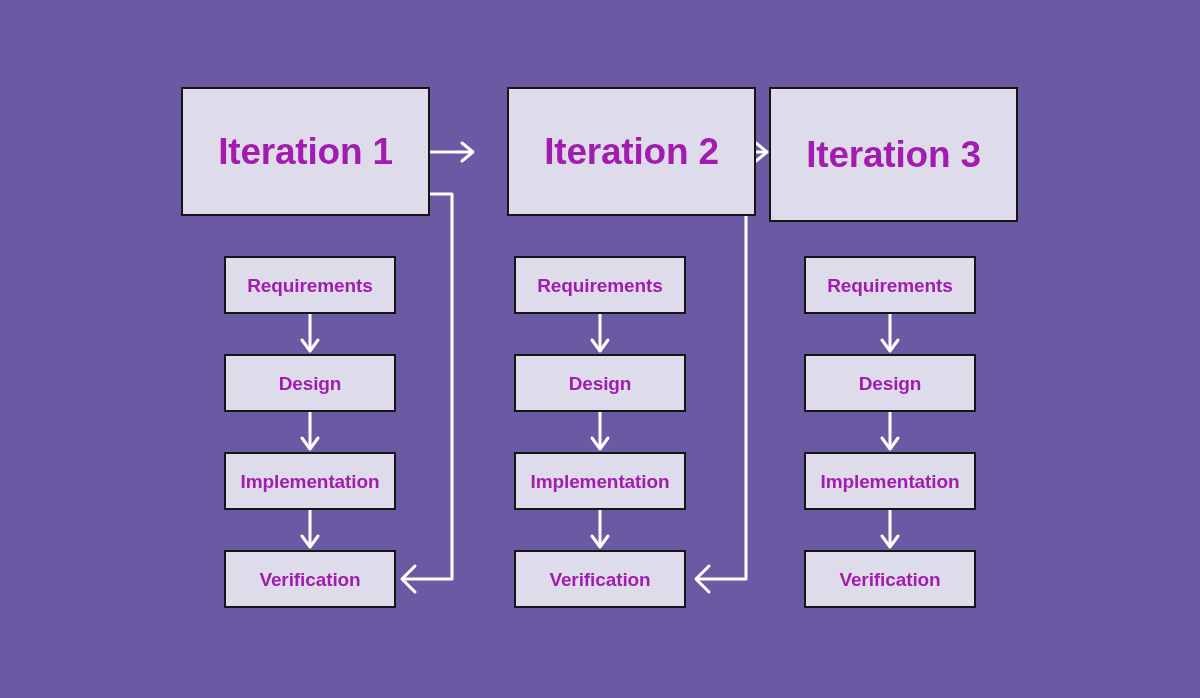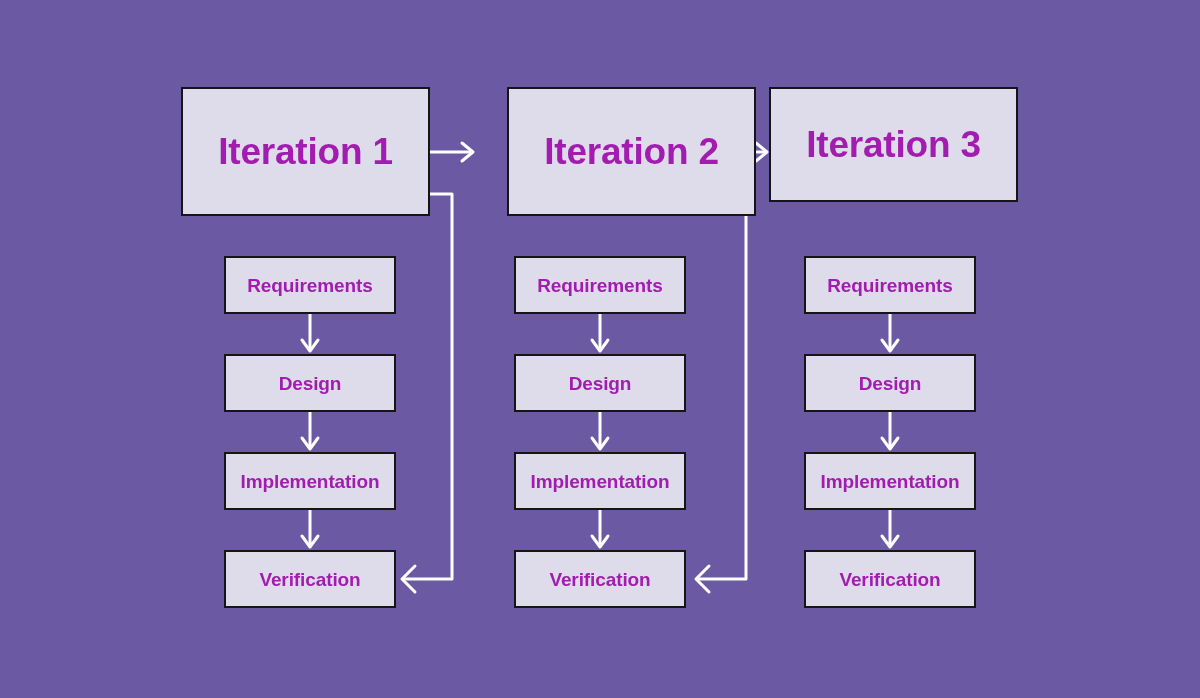--- a/index.html
+++ b/index.html
@@ -127,21 +127,21 @@
   </svg>
 
   <div class="node iteration-node" style="left:181px; top:87px; width:249px; height:129px;">
     <span class="node-label">Iteration 1</span>
   </div>
 
   <div class="node iteration-node" style="left:475px; top:87px; width:249px; height:129px;margin-left:32px;">
     <span class="node-label">Iteration 2</span>
   </div>
 
-  <div class="node iteration-node" style="left:769px; top:87px; width:249px; height:115px;">
+  <div class="node iteration-node" style="left:769px; top:87px; width:249px; height:135px;">
     <span class="node-label">Iteration 3</span>
   </div>
 
   <div class="node phase-node" style="left:224px; top:256px; width:172px; height:58px;">
     <span class="node-label">Requirements</span>
   </div>
   <div class="node phase-node" style="left:224px; top:354px; width:172px; height:58px;">
     <span class="node-label">Design</span>
   </div>
   <div class="node phase-node" style="left:224px; top:452px; width:172px; height:58px;">

